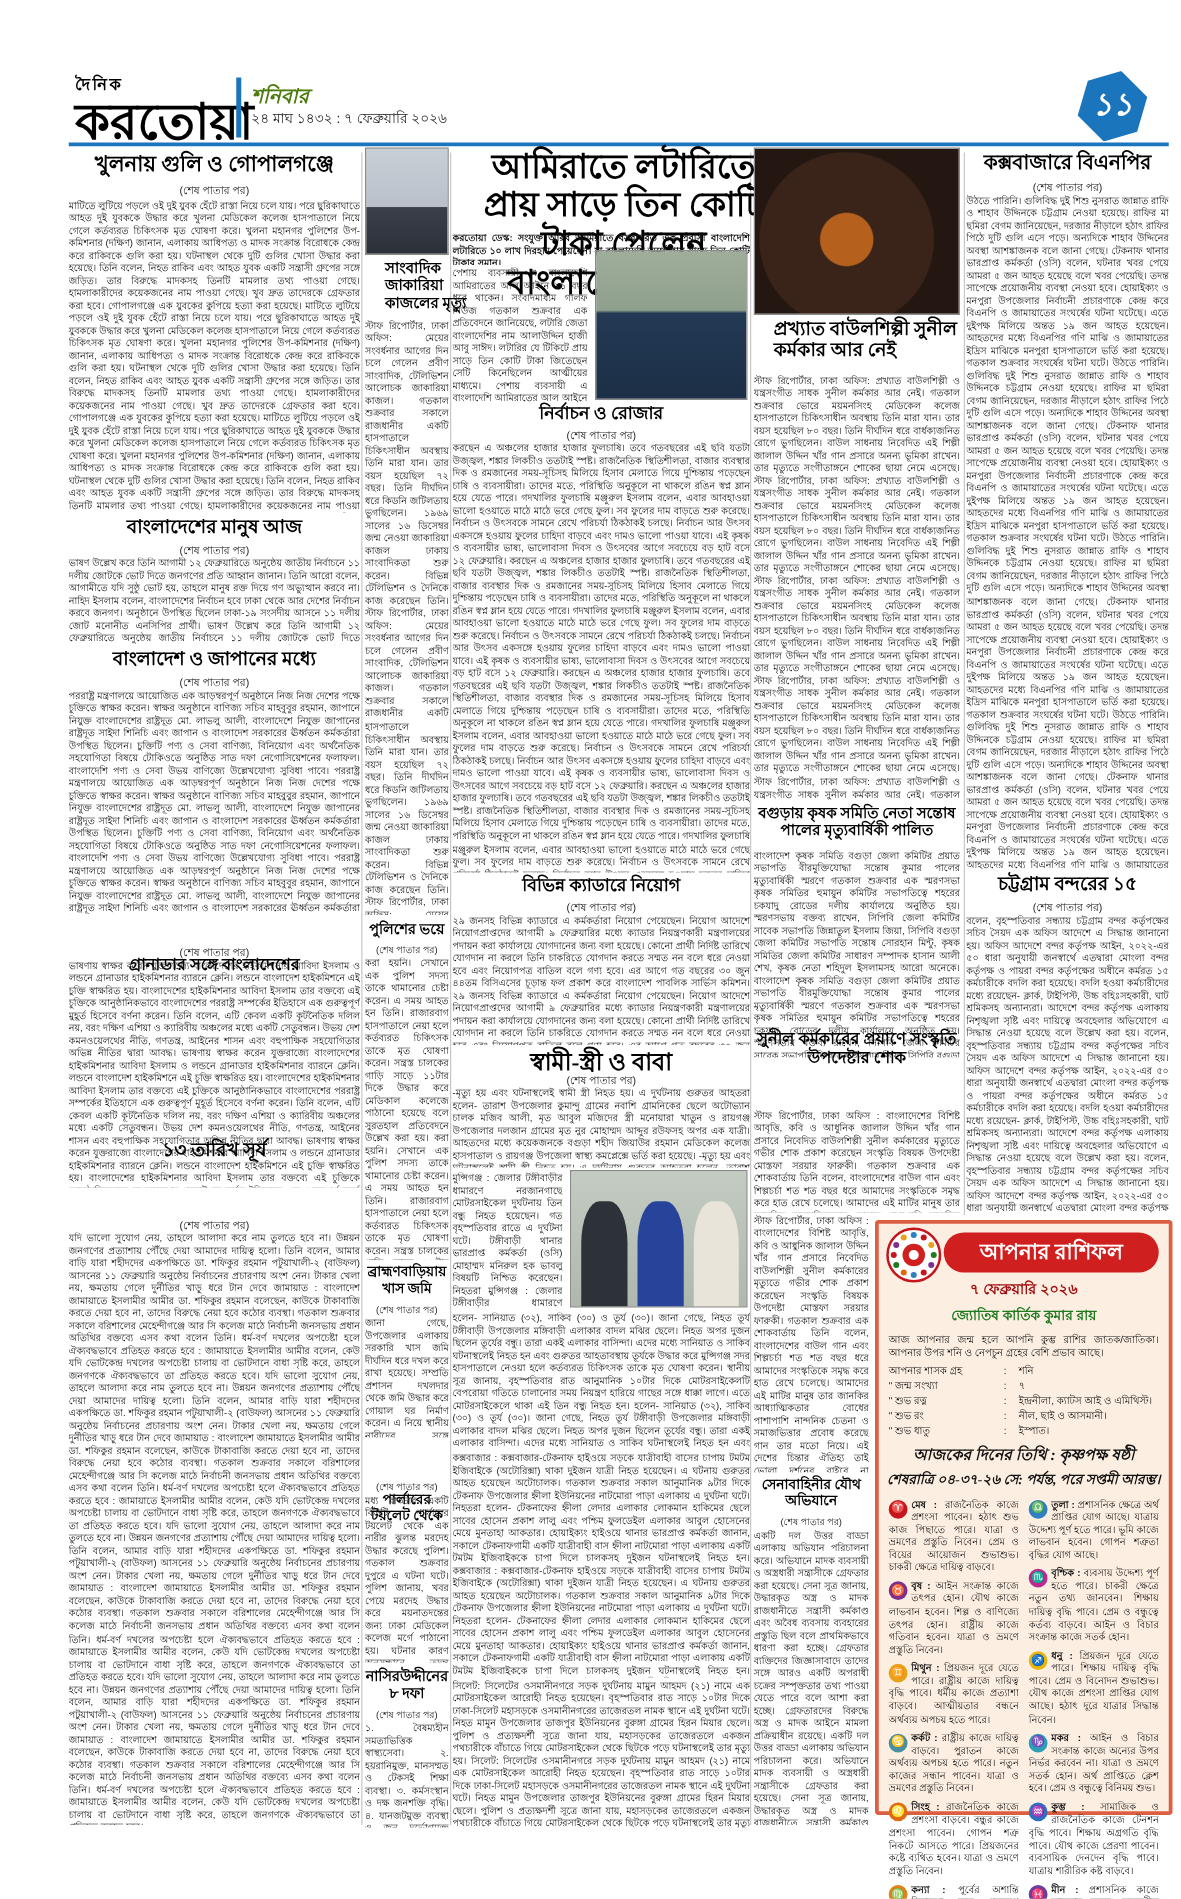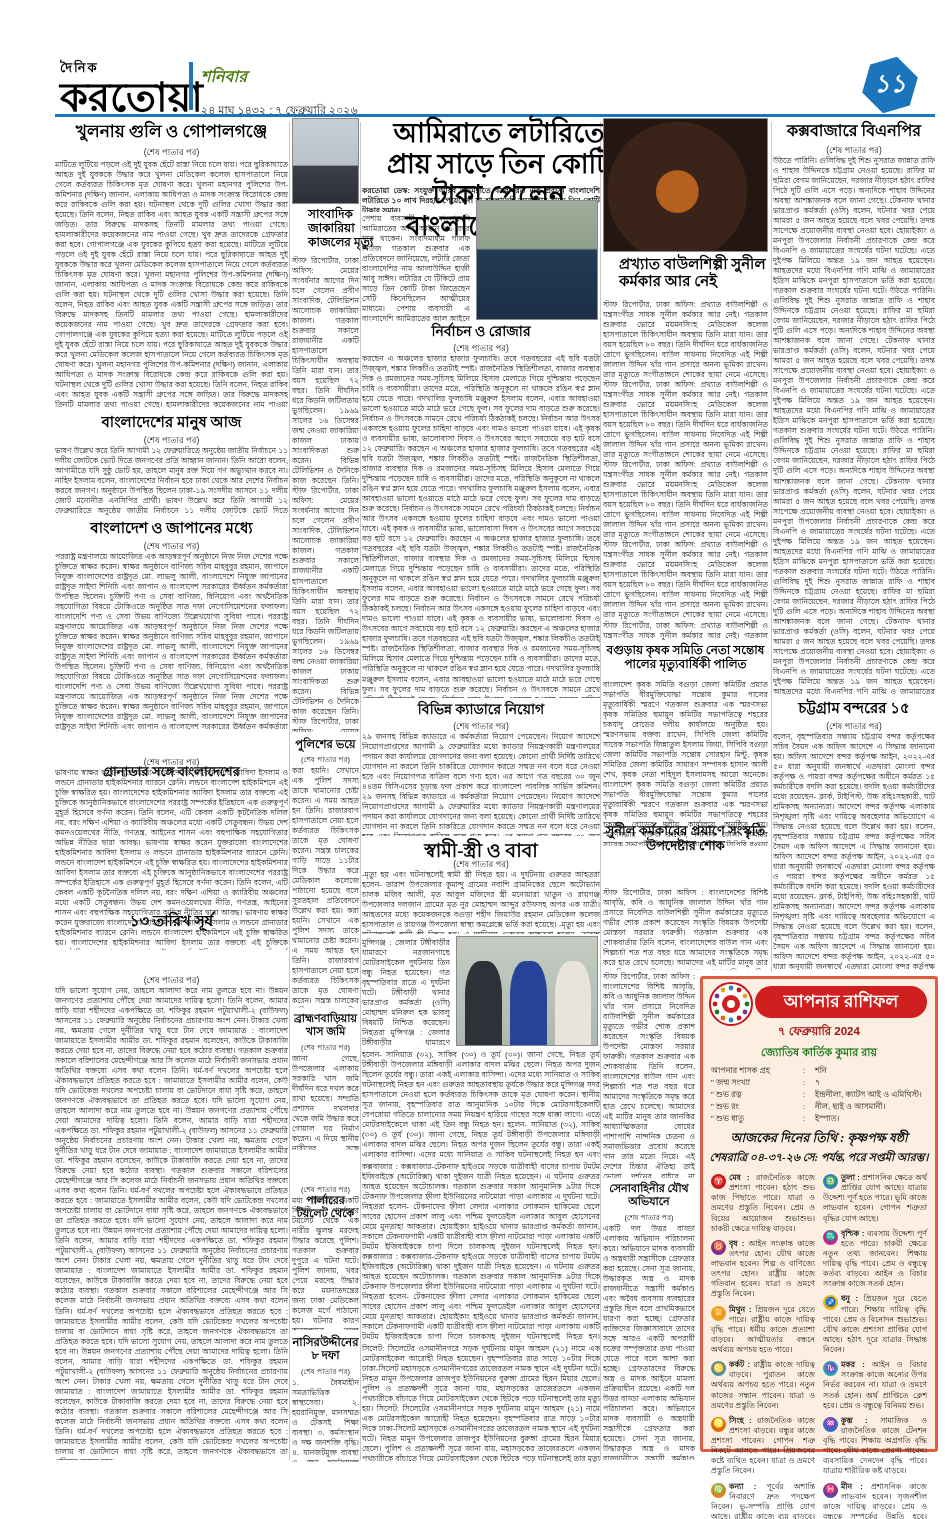--- a/index.html
+++ b/index.html
@@ -8,21 +8,21 @@
     width:945px; height:1519px; position:relative;
     font-family:"Liberation Sans", sans-serif; color:#1a1a1a;
     overflow:hidden;
   }
   .abs { position:absolute; }
   
   .logo-top { font-size:13px; font-weight:bold; letter-spacing:2px; color:#000; }
   .logo-main { font-size:40px; font-weight:bold; color:#000; line-height:0.95; font-family:"Liberation Serif", serif; }
   .mast-bar { background:#1b75bc; }
   .mast-day { font-size:16px; font-weight:bold; font-style:italic; color:#4d7c0f; }
-  .mast-date { font-size:11px; color:#222; margin-top:16px; }
+  .mast-date { font-size:11px; color:#222; margin-top:0; }
   .page-hex {
     width:56px; height:58px; background:#1b75bc;
     clip-path:polygon(50% 0%, 95% 26%, 93% 76%, 50% 100%, 5% 74%, 7% 24%);
     transform:rotate(14deg);
     display:flex; align-items:center; justify-content:center;
   }
   .page-hex span { color:#fff; font-size:25px; font-weight:bold; font-style:italic; transform:rotate(-14deg); }
   .blue-rule { background:#1b75bc; height:3px; }
   .vrule { position:absolute; width:1px; background:#c9c9c9; }
   
@@ -200,22 +200,23 @@
           <circle cx="7" cy="23" r="2.4" fill="#c4161c"></circle>
         <circle cx="9" cy="15" r="2.4" fill="#7d2f8e"></circle>
           <circle cx="15" cy="9" r="2.4" fill="#e8a11a"></circle>
       </g>
     </svg>
   </div>
   <div class="rashifal-bar">
     <span>আপনার রাশিফল</span>
   </div>
   <div style="margin-top:44px;">
-    <div class="rashifal-date">৭ ফেব্রুয়ারি 2024</div>
+    <div class="rashifal-date">৭ ফেব্রুয়ারি ২০২৬</div>
     <div class="rashifal-astro">জ্যোতিষ কার্তিক কুমার রায়</div>
+    <div class="rashifal-intro">আজ আপনার জন্ম হলে আপনি কুম্ভ রাশির জাতক/জাতিকা। আপনার উপর শনি ও নেপচুন গ্রহের বেশি প্রভাব আছে।</div>
     <div class="rashifal-kv">
         <div class="row">
           <span class="k">আপনার শাসক গ্রহ</span>
           <span class="c">:</span>
           <span class="v">শনি</span>
         </div>
         <div class="row">
           <span class="k">"  জন্ম সংখ্যা</span>
           <span class="c">:</span>
           <span class="v">৭</span>

